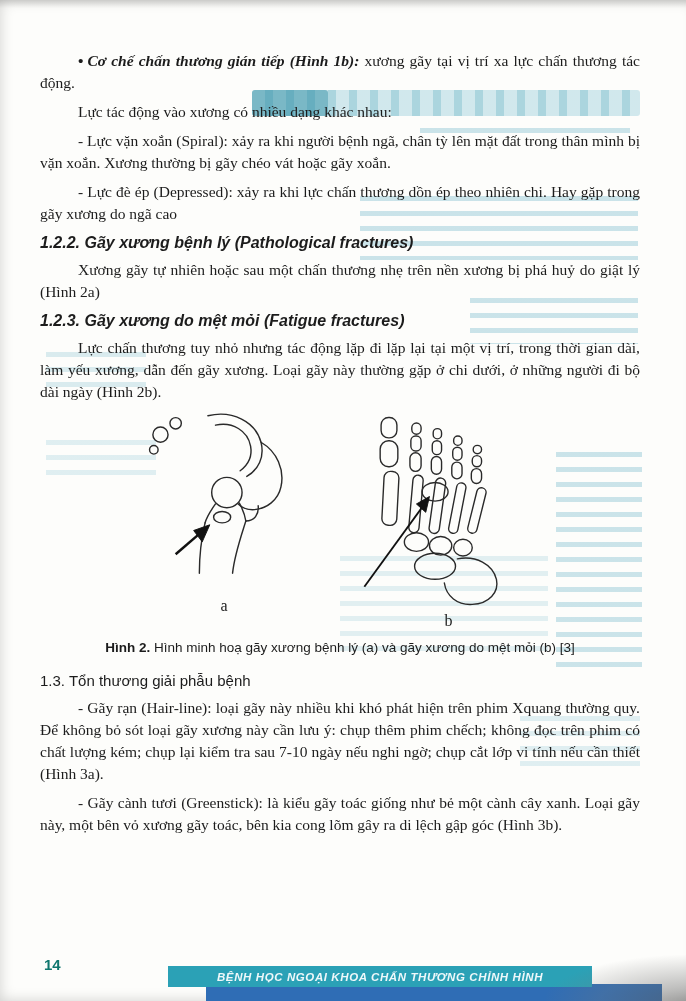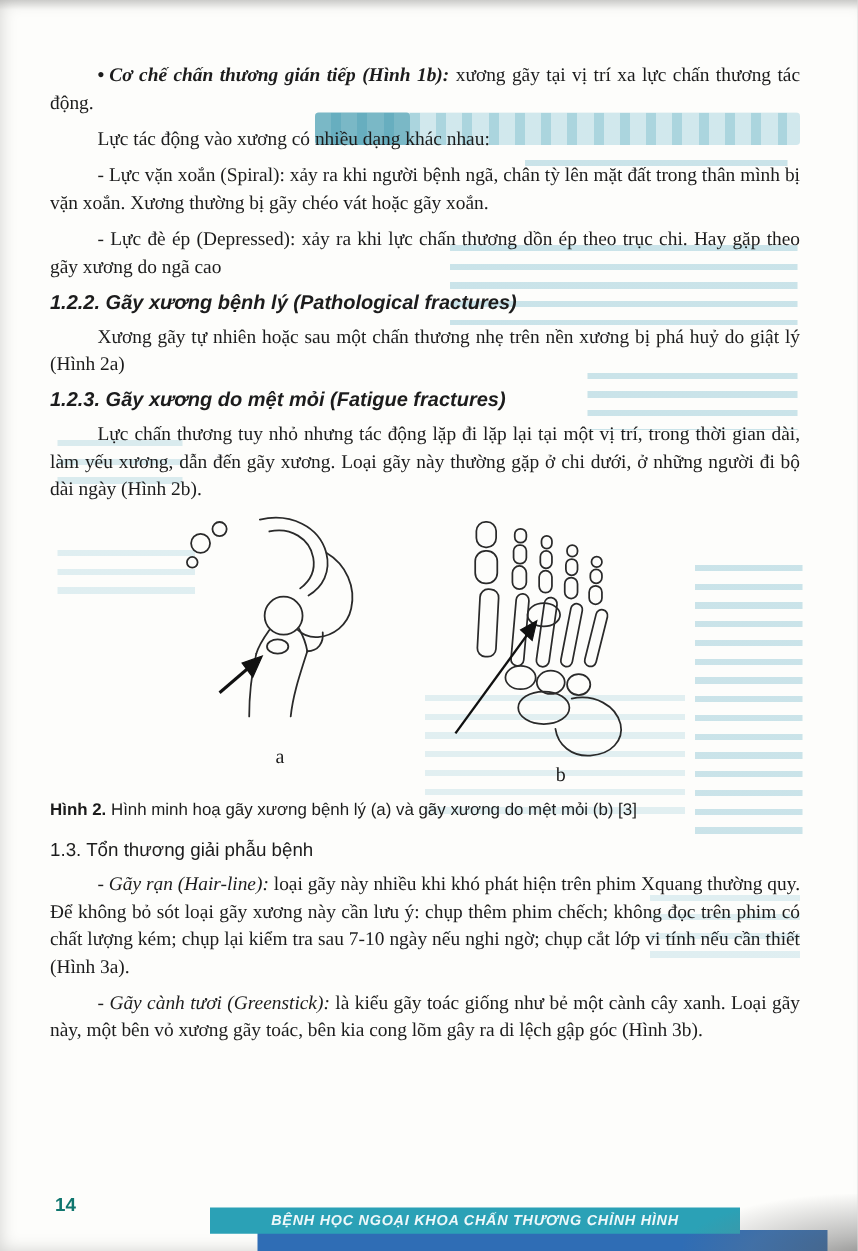--- a/index.html
+++ b/index.html
@@ -25,38 +25,38 @@
   .bleed-lines{
     background:repeating-linear-gradient(180deg,rgba(73,163,187,.28) 0 5px,transparent 5px 15px);
   }
   
   .content{position:absolute;left:40px;top:50px;width:600px;z-index:1;}
   .content p{
     margin:0 0 7px;font-size:15.5px;line-height:22px;
     text-align:justify;text-indent:38px;
   }
   .lead-bi{font-weight:bold;font-style:italic;}
-  .lead-i{font-style:italic;}
+  .lead-i{}
   .bullet{font-weight:bold;margin-right:4px;}
   h2.h-main{
     font-family:"Liberation Sans",sans-serif;font-size:15px;font-weight:normal;
     margin:14px 0 6px;line-height:20px;
   }
   h3.h-sub{
     font-family:"Liberation Sans",sans-serif;font-size:16px;font-weight:bold;font-style:italic;
     margin:8px 0 6px;line-height:20px;
   }
   
   figure{margin:2px 0 4px;}
   .fig-row{display:flex;justify-content:center;align-items:flex-start;gap:42px;}
   .fig-item{display:flex;flex-direction:column;align-items:center;}
   .fig-label{font-size:16px;line-height:18px;margin-top:2px;}
   figcaption{
     font-family:"Liberation Sans",sans-serif;font-size:13.5px;line-height:19px;
-    margin-top:8px;
+    text-align:center;margin-top:8px;
   }
   figcaption b{font-weight:bold;}
   svg .ink{fill:none;stroke:#2a2a2a;stroke-width:1.5;stroke-linecap:round;}
   
   .page-number{
     position:absolute;left:44px;top:956px;z-index:2;
     font-family:"Liberation Sans",sans-serif;font-weight:bold;font-size:15px;color:#0f766e;
   }
   .footer-bar-blue{
     position:absolute;left:206px;top:984px;width:456px;height:17px;z-index:1;
@@ -97,21 +97,21 @@
   <div class="bleed bleed-lines" style="left:520px;top:716px;width:120px;height:54px;opacity:.6;"></div>
 
   <main class="content">
 
     <p>
       <span class="bullet">•</span><span class="lead-bi">Cơ chế chấn thương gián tiếp (Hình 1b):</span><span> xương gãy tại vị trí xa lực chấn thương tác động.</span>
     </p>
 
     <p>Lực tác động vào xương có nhiều dạng khác nhau:</p>
     <p>- Lực vặn xoắn (Spiral): xảy ra khi người bệnh ngã, chân tỳ lên mặt đất trong thân mình bị vặn xoắn. Xương thường bị gãy chéo vát hoặc gãy xoắn.</p>
-    <p>- Lực đè ép (Depressed): xảy ra khi lực chấn thương dồn ép theo trục chi. Hay gặp theo gãy xương do ngã cao</p>
+    <p>- Lực đè ép (Depressed): xảy ra khi lực chấn thương dồn ép theo nhiên chi. Hay gặp trong gãy xương do ngã cao</p>
 
     <h3 class="h-sub">1.2.2. Gãy xương bệnh lý (Pathological fractures)</h3>
     <p>Xương gãy tự nhiên hoặc sau một chấn thương nhẹ trên nền xương bị phá huỷ do giật lý (Hình 2a)</p>
 
     <h3 class="h-sub">1.2.3. Gãy xương do mệt mỏi (Fatigue fractures)</h3>
     <p>Lực chấn thương tuy nhỏ nhưng tác động lặp đi lặp lại tại một vị trí, trong thời gian dài, làm yếu xương, dẫn đến gãy xương. Loại gãy này thường gặp ở chi dưới, ở những người đi bộ dài ngày (Hình 2b).</p>
 
     <figure>
       <div class="fig-row">
 

